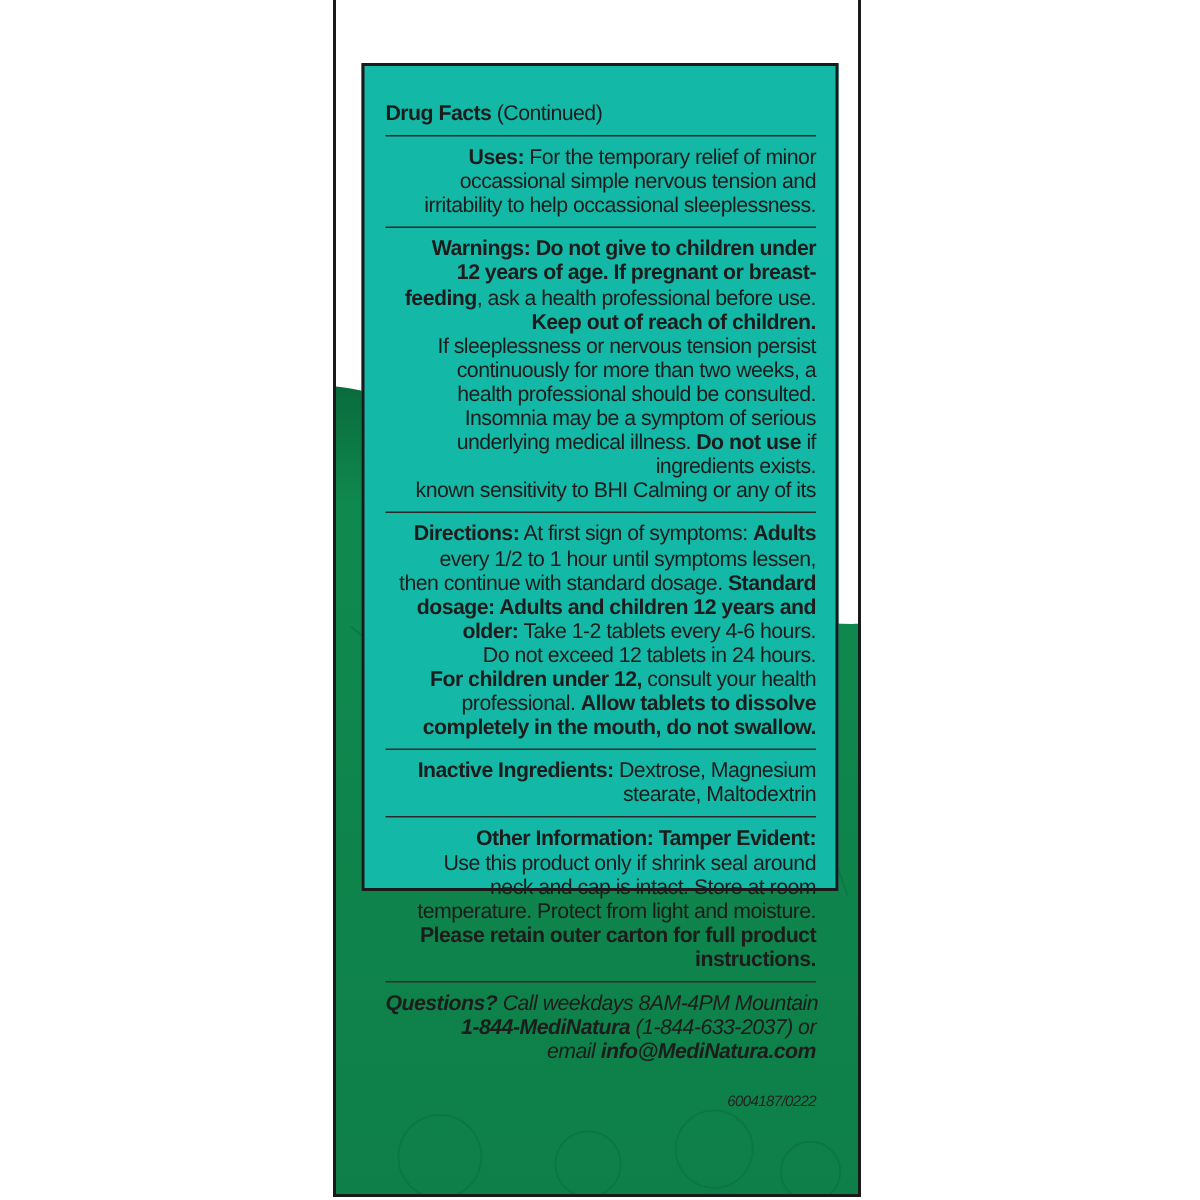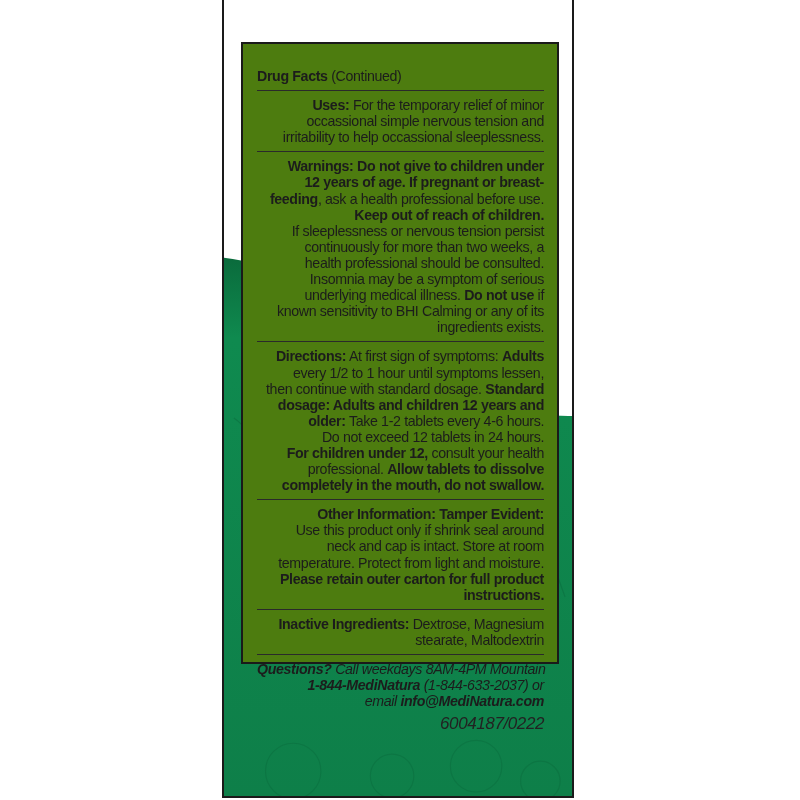--- a/index.html
+++ b/index.html
@@ -1,30 +1,30 @@
 <!DOCTYPE html>
 <html><head>
 <meta charset="utf-8">
 <style>
   html, body { margin:0; padding:0; background:#ffffff; }
   body { width:800px; height:800px; position:relative; overflow:hidden;
          font-family: "Liberation Sans", sans-serif; }
   .panel { position:absolute; left:222px; top:-2px; width:352px; height:800px;
            border:2px solid #1a1a1a; border-bottom:2px solid #1a1a1a; box-sizing:border-box; background:#ffffff; overflow:hidden; }
   .green-bg { position:absolute; left:0; top:0; width:100%; height:100%; }
-  .facts { position:absolute; left:241px; top:42px; width:318px; height:622px;
-           border:2.5px solid #1a1a1a; box-sizing:border-box; background:#4d7c0f;
+  .facts { position:absolute; left:241px; top:42px; width:318px; height:552px;
+           border:2.5px solid #1a1a1a; box-sizing:border-box; background:#14b8a6;
            padding:0 13px 0 14px; color:#1c1c1c; }
   .sec { border-bottom:1.6px solid #2a2a2a; padding:6px 0 6px 0; font-size:14.2px; line-height:16.1px;
          font-stretch:condensed; letter-spacing:-0.35px; }
   .sec:last-child { border-bottom:none;font-style:italic; }
   .sec b { font-weight:bold; }
   .title { padding:24px 0 6px 0; }
   .t-inner { font-size:14.2px; }
-  .code { text-align:right; font-size:17px; letter-spacing:-0.4px; margin-top:7px; color:#222; }
+  .code { text-align:right; font-size:10px; letter-spacing:-0.4px; margin-top:18px; color:#222; }
   .line { display:block; white-space:nowrap;text-align:right; }
 </style>
 </head>
 <body>
 
 <div class="panel">
   <svg class="green-bg" viewBox="0 0 352 800" preserveAspectRatio="none">
     <defs>
       <linearGradient id="g" x1="0" y1="0" x2="0" y2="1">
         <stop offset="0" stop-color="#0a6b3c"></stop>
@@ -58,48 +58,48 @@
   <div class="sec">
     <b class="line">Warnings: Do not give to children under</b>
     <b class="line">12 years of age. If pregnant or breast-</b>
     <span class="line"><b>feeding</b><span>, ask a health professional before use.</span></span>
     <b class="line">Keep out of reach of children.</b>
     <span class="line">If sleeplessness or nervous tension persist</span>
     <span class="line">continuously for more than two weeks, a</span>
     <span class="line">health professional should be consulted.</span>
     <span class="line">Insomnia may be a symptom of serious</span>
     <span class="line"><span>underlying medical illness. </span><b>Do not use</b><span> if</span></span>
+    <span class="line">ingredients exists.</span>
     <span class="line">known sensitivity to BHI Calming or any of its</span>
-    <span class="line">ingredients exists.</span>
   </div>
 
   <div class="sec">
     <span class="line"><b>Directions:</b><span> At first sign of symptoms: </span><b>Adults</b></span>
     <span class="line">every 1/2 to 1 hour until symptoms lessen,</span>
     <span class="line"><span>then continue with standard dosage. </span><b>Standard</b></span>
     <b class="line">dosage: Adults and children 12 years and</b>
     <span class="line"><b>older:</b><span> Take 1-2 tablets every 4-6 hours.</span></span>
     <span class="line">Do not exceed 12 tablets in 24 hours.</span>
     <span class="line"><b>For children under 12,</b><span> consult your health</span></span>
     <span class="line"><span>professional. </span><b>Allow tablets to dissolve</b></span>
     <b class="line">completely in the mouth, do not swallow.</b>
   </div>
 
   <div class="sec">
+    <span class="line"><b>Inactive Ingredients:</b><span> Dextrose, Magnesium</span></span>
+    <span class="line">stearate, Maltodextrin</span>
+  </div>
+
+  <div class="sec">
     <b class="line">Other Information: Tamper Evident:</b>
     <span class="line">Use this product only if shrink seal around</span>
     <span class="line">neck and cap is intact. Store at room</span>
     <span class="line">temperature. Protect from light and moisture.</span>
     <b class="line">Please retain outer carton for full product</b>
     <b class="line">instructions.</b>
-  </div>
-
-  <div class="sec">
-    <span class="line"><b>Inactive Ingredients:</b><span> Dextrose, Magnesium</span></span>
-    <span class="line">stearate, Maltodextrin</span>
   </div>
 
   <div class="sec">
     <span class="line"><b>Questions?</b><span> Call weekdays 8AM-4PM Mountain</span></span>
     <span class="line"><b>1-844-MediNatura</b><span> (1-844-633-2037) or</span></span>
     <span class="line"><span>email </span><b>info@MediNatura.com</b></span>
     <div class="code">6004187/0222</div>
   </div>
 </div>
 

